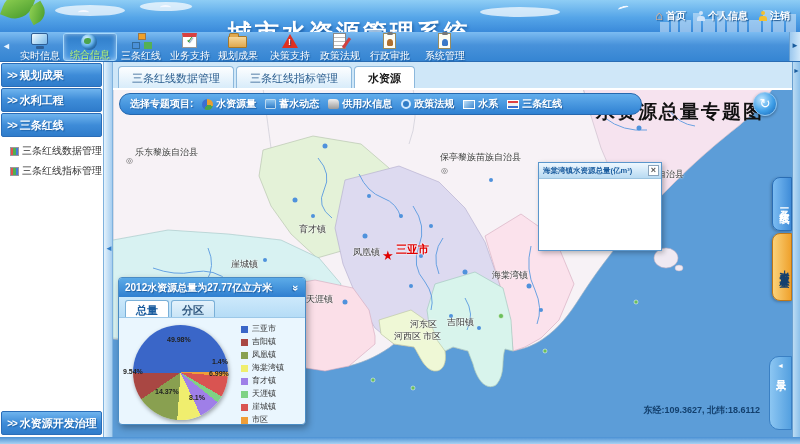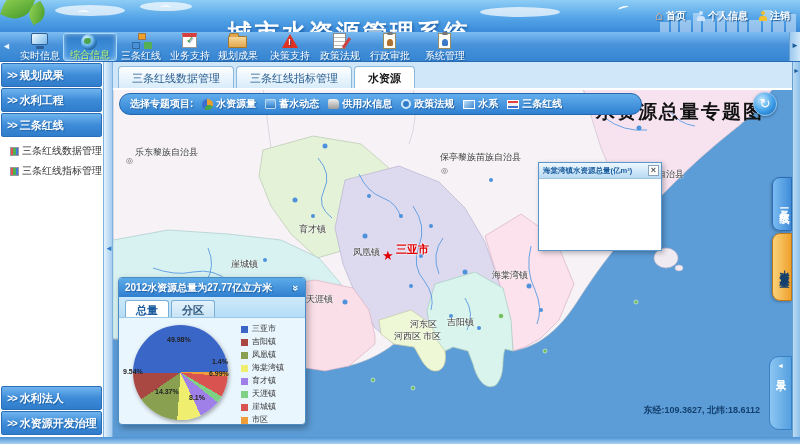--- a/index.html
+++ b/index.html
@@ -243,23 +243,20 @@
       <div class="tree-item">
         <span class="tree-icon"></span>
         <span>三条红线数据管理</span>
       </div>
       <div class="tree-item">
         <span class="tree-icon"></span>
         <span>三条红线指标管理</span>
       </div>
     </div>
     <div class="bottom-groups">
-      <div class="acc">
-        <span class="arr">&gt;&gt;</span><span>水利法人</span>
-      </div>
       <div class="acc">
         <span class="arr">&gt;&gt;</span><span>水资源开发治理</span>
       </div>
     </div>
   </div>
   <div class="splitter">
     <span class="col-arrow">◄</span>
   </div>
 
   <div class="map">

